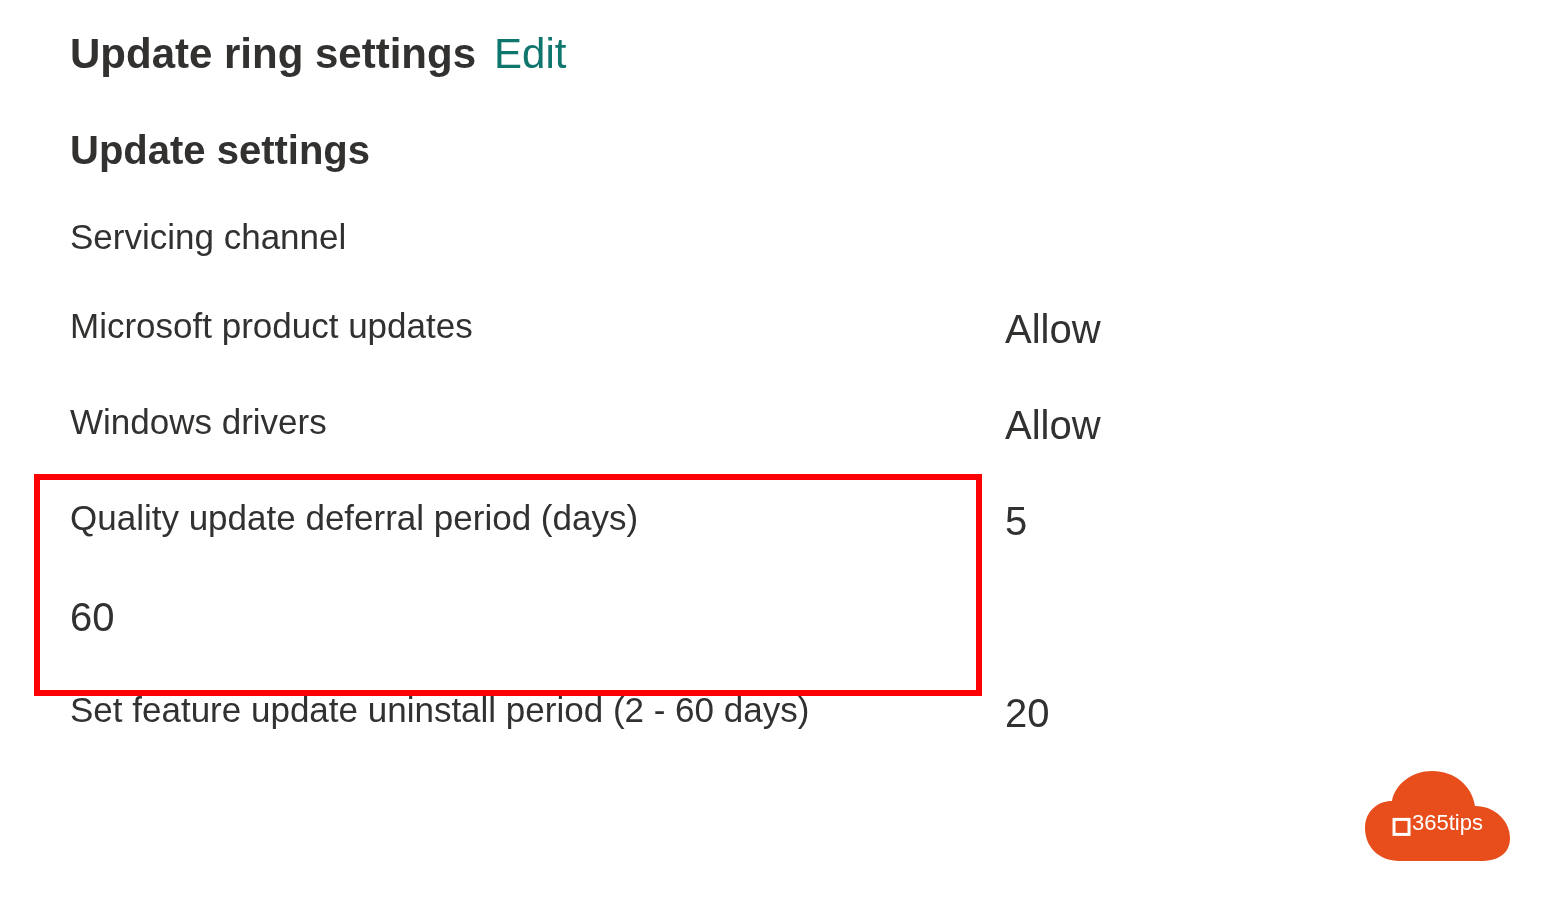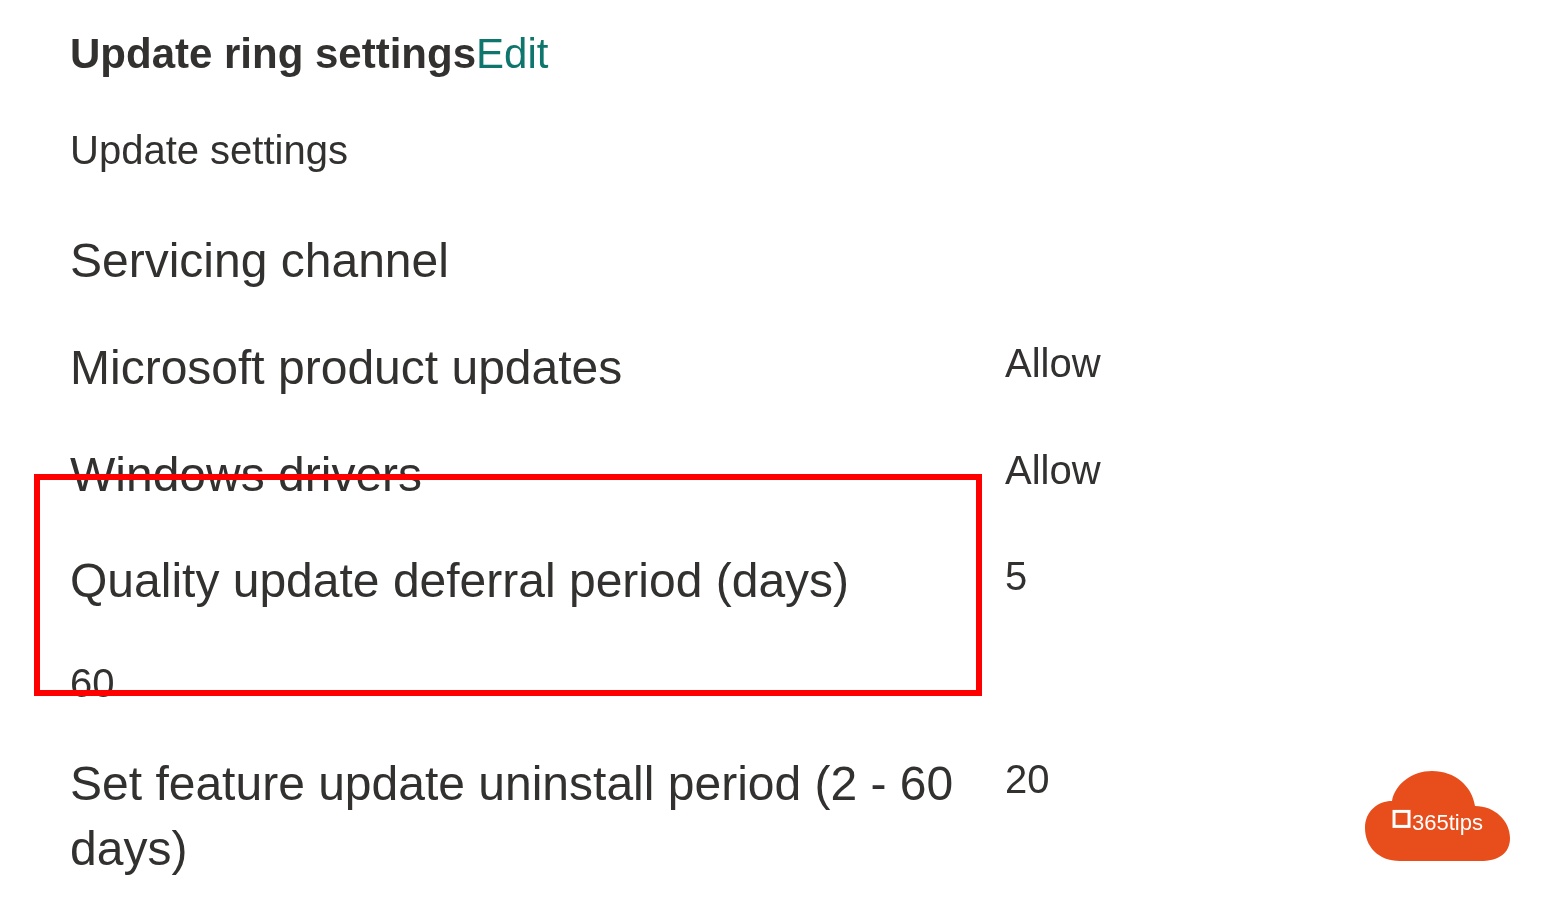--- a/index.html
+++ b/index.html
@@ -11,47 +11,48 @@
       font-family: 'Segoe UI', Tahoma, Geneva, Verdana, sans-serif;
       background: #ffffff;
       width: 1565px;
       height: 911px;
       position: relative;
       padding: 20px 70px;
     }
     .header {
       display: flex;
       align-items: baseline;
+      gap: 18px;
       margin-bottom: 50px;
       margin-top: 10px;
     }
     .header-title {
       font-size: 42px;
       font-weight: 600;
       color: #323130;
     }
     .edit-link {
       font-size: 42px;
       font-weight: 400;
       color: #0f766e;
       cursor: pointer;
     }
     .subsection-title {
       font-size: 40px;
-      font-weight: 400;
+      font-weight: 700;
       color: #323130;
-      margin-bottom: 56px;
+      margin-bottom: 40px;
     }
     .settings-row {
       display: flex;
       align-items: flex-start;
       margin-bottom: 42px;
     }
     .setting-label {
-      font-size: 48px;
+      font-size: 35px;
       font-weight: 400;
       color: #323130;
       width: 935px;
       line-height: 1.35;
     }
     .setting-value {
       font-size: 40px;
       font-weight: 400;
       color: #323130;
       line-height: 1.35;
@@ -78,21 +79,21 @@
     .logo-text {
       position: absolute;
       top: 50%;
       left: 50%;
       transform: translate(-50%, -35%);
       color: #ffffff;
       font-size: 22px;
       font-weight: 400;
       white-space: nowrap;
       display: flex;
-      align-items: flex-start;
+      align-items: flex-end;
     }
     .logo-icon {
       display: inline-block;
       width: 18px;
       height: 18px;
       background: #ffffff;
       margin-right: 2px;
       position: relative;
     }
     .logo-icon::after {

